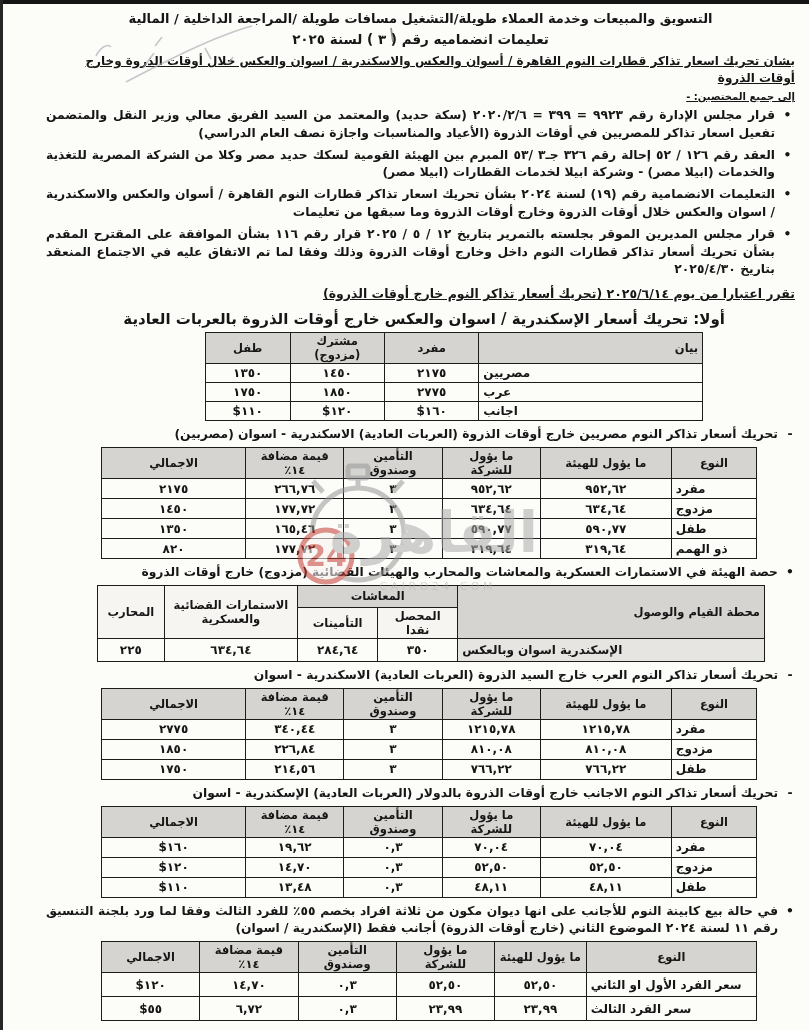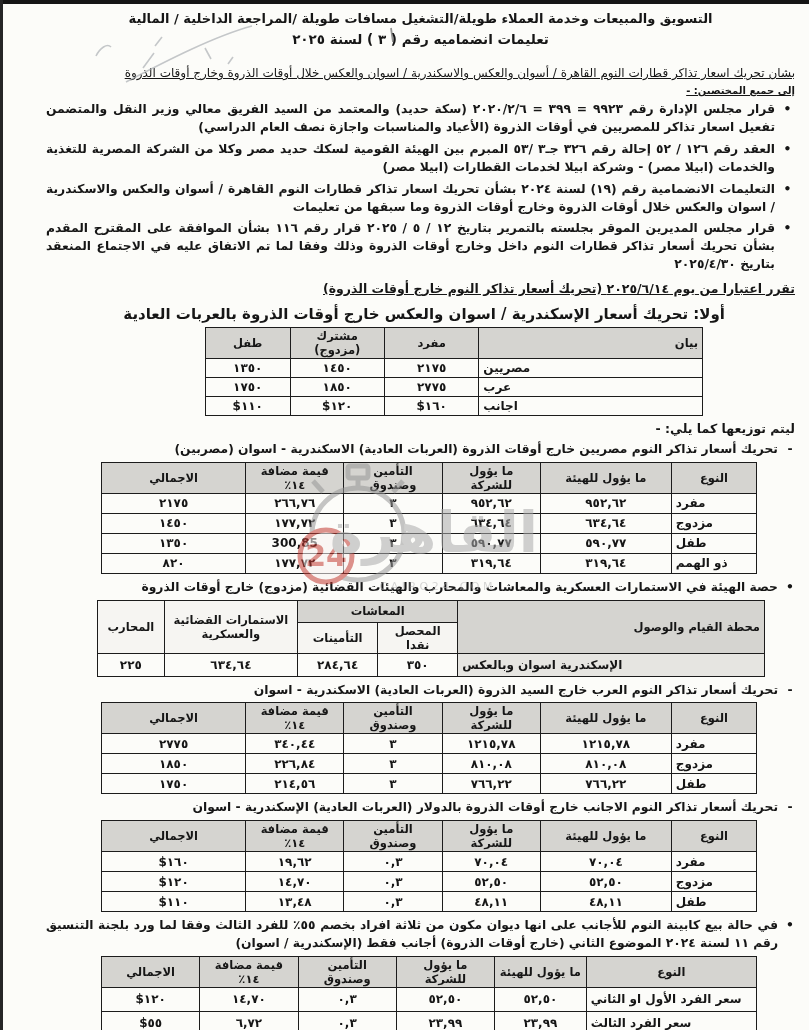--- a/index.html
+++ b/index.html
@@ -12,21 +12,21 @@
     direction:rtl;
     box-sizing:border-box;
     padding:10px 14px 16px 46px;
     overflow:hidden;
   }
   .edge-top{position:absolute;top:0;left:0;width:100%;height:4px;background:#151515;}
   .edge-left{position:absolute;top:0;left:0;width:3px;height:100%;background:#262626;}
 
   .hdr{ text-align:center;font-weight:bold;font-size:13px;line-height:1.4;}
   .hdr2{text-align:center;font-weight:bold;font-size:13.5px;line-height:1.4;margin-top:2px;}
-  .subject{font-weight:normal;font-size:12px;text-decoration:underline;margin-top:16px;line-height:1.45;}
+  .subject{font-weight:bold;font-size:12px;text-decoration:underline;margin-top:4px;line-height:1.45;}
   .to-line{font-weight:bold;font-size:10px;text-decoration:underline;margin-top:3px;width:max-content;}
 
   .bullets{margin-top:5px;}
   .bullet{display:flex;gap:5px;font-weight:bold;font-size:12.3px;line-height:1.45;margin-bottom:4px;text-align:justify;}
   .bullet .mark{flex:0 0 15px;text-align:center;}
   .bullet .txt{flex:1;}
 
   .decision{font-weight:bold;font-size:12.5px;text-decoration:underline;margin-top:7px;width:max-content;}
   .sec-title{font-weight:bold;font-size:15px;margin:9px 70px 4px 0;}
 
@@ -138,21 +138,20 @@
       </tr>
       <tr>
         <td class="lbl">اجانب</td>
         <td class="val">$١٦٠</td>
         <td class="val">$١٢٠</td>
         <td class="val">$١١٠</td>
       </tr>
     </tbody>
   </table>
 
-  <div class="dist-note">ليتم توزيعها كما يلي: -</div>
 
   <div class="item">
     <span class="mark">-</span>
     <span class="txt">تحريك أسعار تذاكر النوم مصريين خارج أوقات الذروة (العربات العادية) الاسكندرية - اسوان (مصربين)</span>
   </div>
   <table class="t-main">
     <colgroup>
         <col style="width:13%">
         <col style="width:20%">
         <col style="width:15%">
@@ -185,21 +184,21 @@
         <td class="val">٦٣٤,٦٤</td>
         <td class="val">٣</td>
         <td class="val">١٧٧,٧٢</td>
         <td class="val">١٤٥٠</td>
       </tr>
       <tr>
         <td class="lbl">طفل</td>
         <td class="val">٥٩٠,٧٧</td>
         <td class="val">٥٩٠,٧٧</td>
         <td class="val">٣</td>
-        <td class="val">300,85</td>
+        <td class="val">١٦٥,٤٦</td>
         <td class="val">١٣٥٠</td>
       </tr>
       <tr>
         <td class="lbl">ذو الهمم</td>
         <td class="val">٣١٩,٦٤</td>
         <td class="val">٣١٩,٦٤</td>
         <td class="val">٣</td>
         <td class="val">١٧٧,٧٢</td>
         <td class="val">٨٢٠</td>
       </tr>

